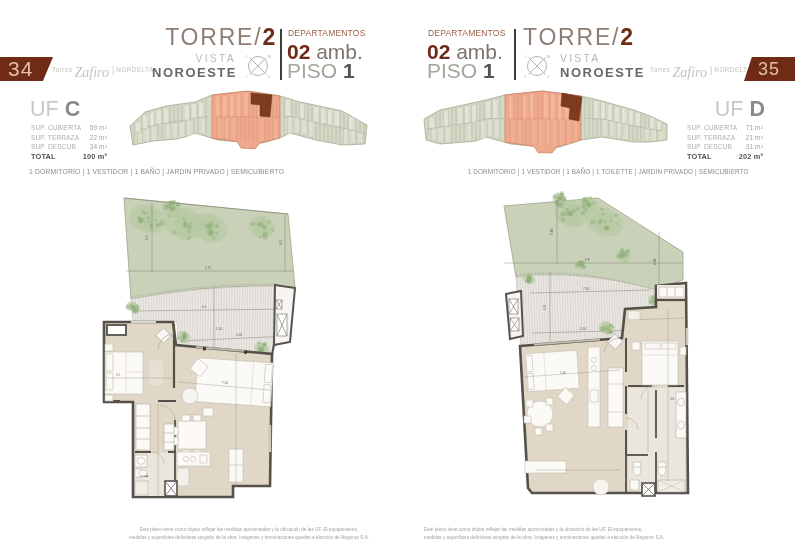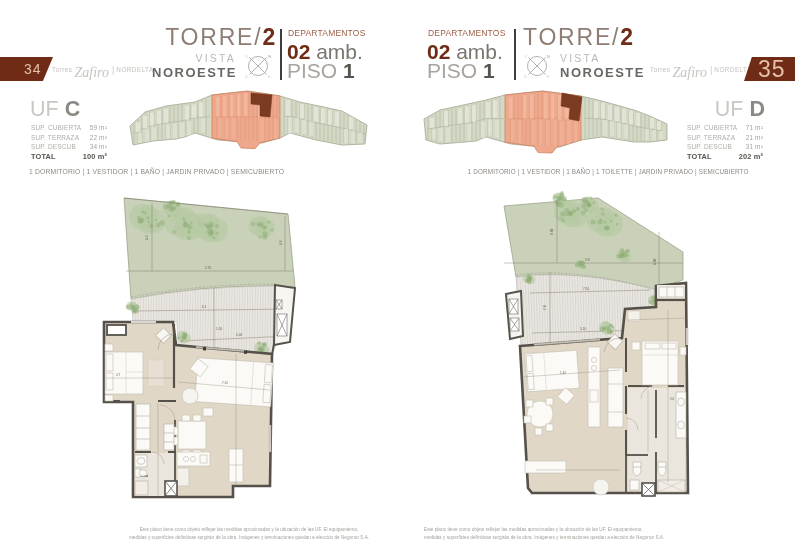--- a/index.html
+++ b/index.html
@@ -745,21 +745,21 @@
         <path d="M536,470 L620,470"></path>
         <path d="M648,390 L648,452"></path>
       </g>
 <g font-size="3" fill="#6d675d">
         <text x="560" y="374">1.40</text>
         <text x="670" y="400">3.6</text>
       </g>
 </g>
 </svg>
 
-<div class="abs" style="left:0;top:57px;width:53px;height:24px;background:#6f2b15;clip-path:polygon(0 0,100% 0,81% 100%,0 100%);color:#e5c1ab;font-size:14px;line-height:24px;padding-left:24px;box-sizing:border-box;letter-spacing:1px;">34</div>
+<div class="abs" style="left:0;top:57px;width:53px;height:24px;background:#6f2b15;clip-path:polygon(0 0,100% 0,81% 100%,0 100%);color:#e5c1ab;font-size:21px;line-height:24px;padding-left:8px;box-sizing:border-box;letter-spacing:1px;">34</div>
 
 <div class="abs" style="left:52px;top:63px;width:100px;height:22px;color:#b7b3ae;white-space:nowrap;">
   <span style="font-size:6.3px;letter-spacing:0.5px;vertical-align:5px;color:#c3bfba;">Torres</span><span style="font-family:'Liberation Serif',serif;font-style:italic;font-size:14px;color:#c8c4bf;margin-left:2px;">Zafiro</span><span style="font-size:9px;vertical-align:4px;margin-left:3px;color:#ccc8c3;">|</span><span style="font-size:6.3px;letter-spacing:0.5px;vertical-align:5px;margin-left:2px;color:#c3bfba;">NORDELTA</span>
 </div>
 
 <div class="abs" style="left:160px;top:24px;width:117px;text-align:right;white-space:nowrap;font-size:23px;letter-spacing:1.8px;color:#8d7d73;">TORRE/<b style="color:#6f2d17;">2</b></div>
 <div class="abs" style="left:163px;top:52px;width:73px;text-align:right;white-space:nowrap;font-size:10.5px;letter-spacing:2.2px;color:#bcb8b3;">VISTA</div>
 <div class="abs" style="left:152px;top:65px;width:84px;text-align:right;white-space:nowrap;font-size:13px;letter-spacing:1.5px;color:#6b6763;font-weight:bold;">NOROESTE</div>
 
 <svg class="abs" style="left:243px;top:52px" width="30" height="28" viewBox="0 0 30 28">
@@ -795,21 +795,21 @@
 </svg>
 
 <div class="abs" style="left:523px;top:24px;white-space:nowrap;font-size:23px;letter-spacing:1.8px;color:#8d7d73;">TORRE/<b style="color:#6f2d17;">2</b></div>
 <div class="abs" style="left:560px;top:52px;white-space:nowrap;font-size:10.5px;letter-spacing:2.2px;color:#bcb8b3;">VISTA</div>
 <div class="abs" style="left:560px;top:65px;white-space:nowrap;font-size:13px;letter-spacing:1.5px;color:#6b6763;font-weight:bold;">NOROESTE</div>
 
 <div class="abs" style="left:650px;top:63px;width:95px;height:22px;color:#b7b3ae;white-space:nowrap;">
   <span style="font-size:6.3px;letter-spacing:0.5px;vertical-align:5px;color:#c3bfba;">Torres</span><span style="font-family:'Liberation Serif',serif;font-style:italic;font-size:14px;color:#c8c4bf;margin-left:2px;">Zafiro</span><span style="font-size:9px;vertical-align:4px;margin-left:3px;color:#ccc8c3;">|</span><span style="font-size:6.3px;letter-spacing:0.5px;vertical-align:5px;margin-left:2px;color:#c3bfba;">NORDELTA</span>
 </div>
 
-<div class="abs" style="left:743px;top:57px;width:52px;height:24px;background:#6f2b15;clip-path:polygon(17% 0,100% 0,100% 100%,2% 100%);color:#e5c1ab;font-size:23px;line-height:24px;padding-left:15px;box-sizing:border-box;letter-spacing:1px;">35</div>
+<div class="abs" style="left:743px;top:57px;width:52px;height:24px;background:#6f2b15;clip-path:polygon(17% 0,100% 0,100% 100%,2% 100%);color:#e5c1ab;font-size:18px;line-height:24px;padding-left:15px;box-sizing:border-box;letter-spacing:1px;">35</div>
 
 <div class="abs" style="left:30px;top:97px;white-space:nowrap;">
   <div style="font-size:21.5px;color:#cbc7c2;">UF <b style="color:#8c8883;">C</b></div>
 </div>
 <div class="abs" style="left:31px;top:121px;width:76px;font-size:6.5px;letter-spacing:0.15px;color:#b2ada7;">
   <div style="display:flex;justify-content:space-between;margin-top:3px;">
       <span>SUP. CUBIERTA</span>
       <span style="color:#a7a29c;">59 m²</span>
     </div>
   <div style="display:flex;justify-content:space-between;margin-top:2.5px;">

